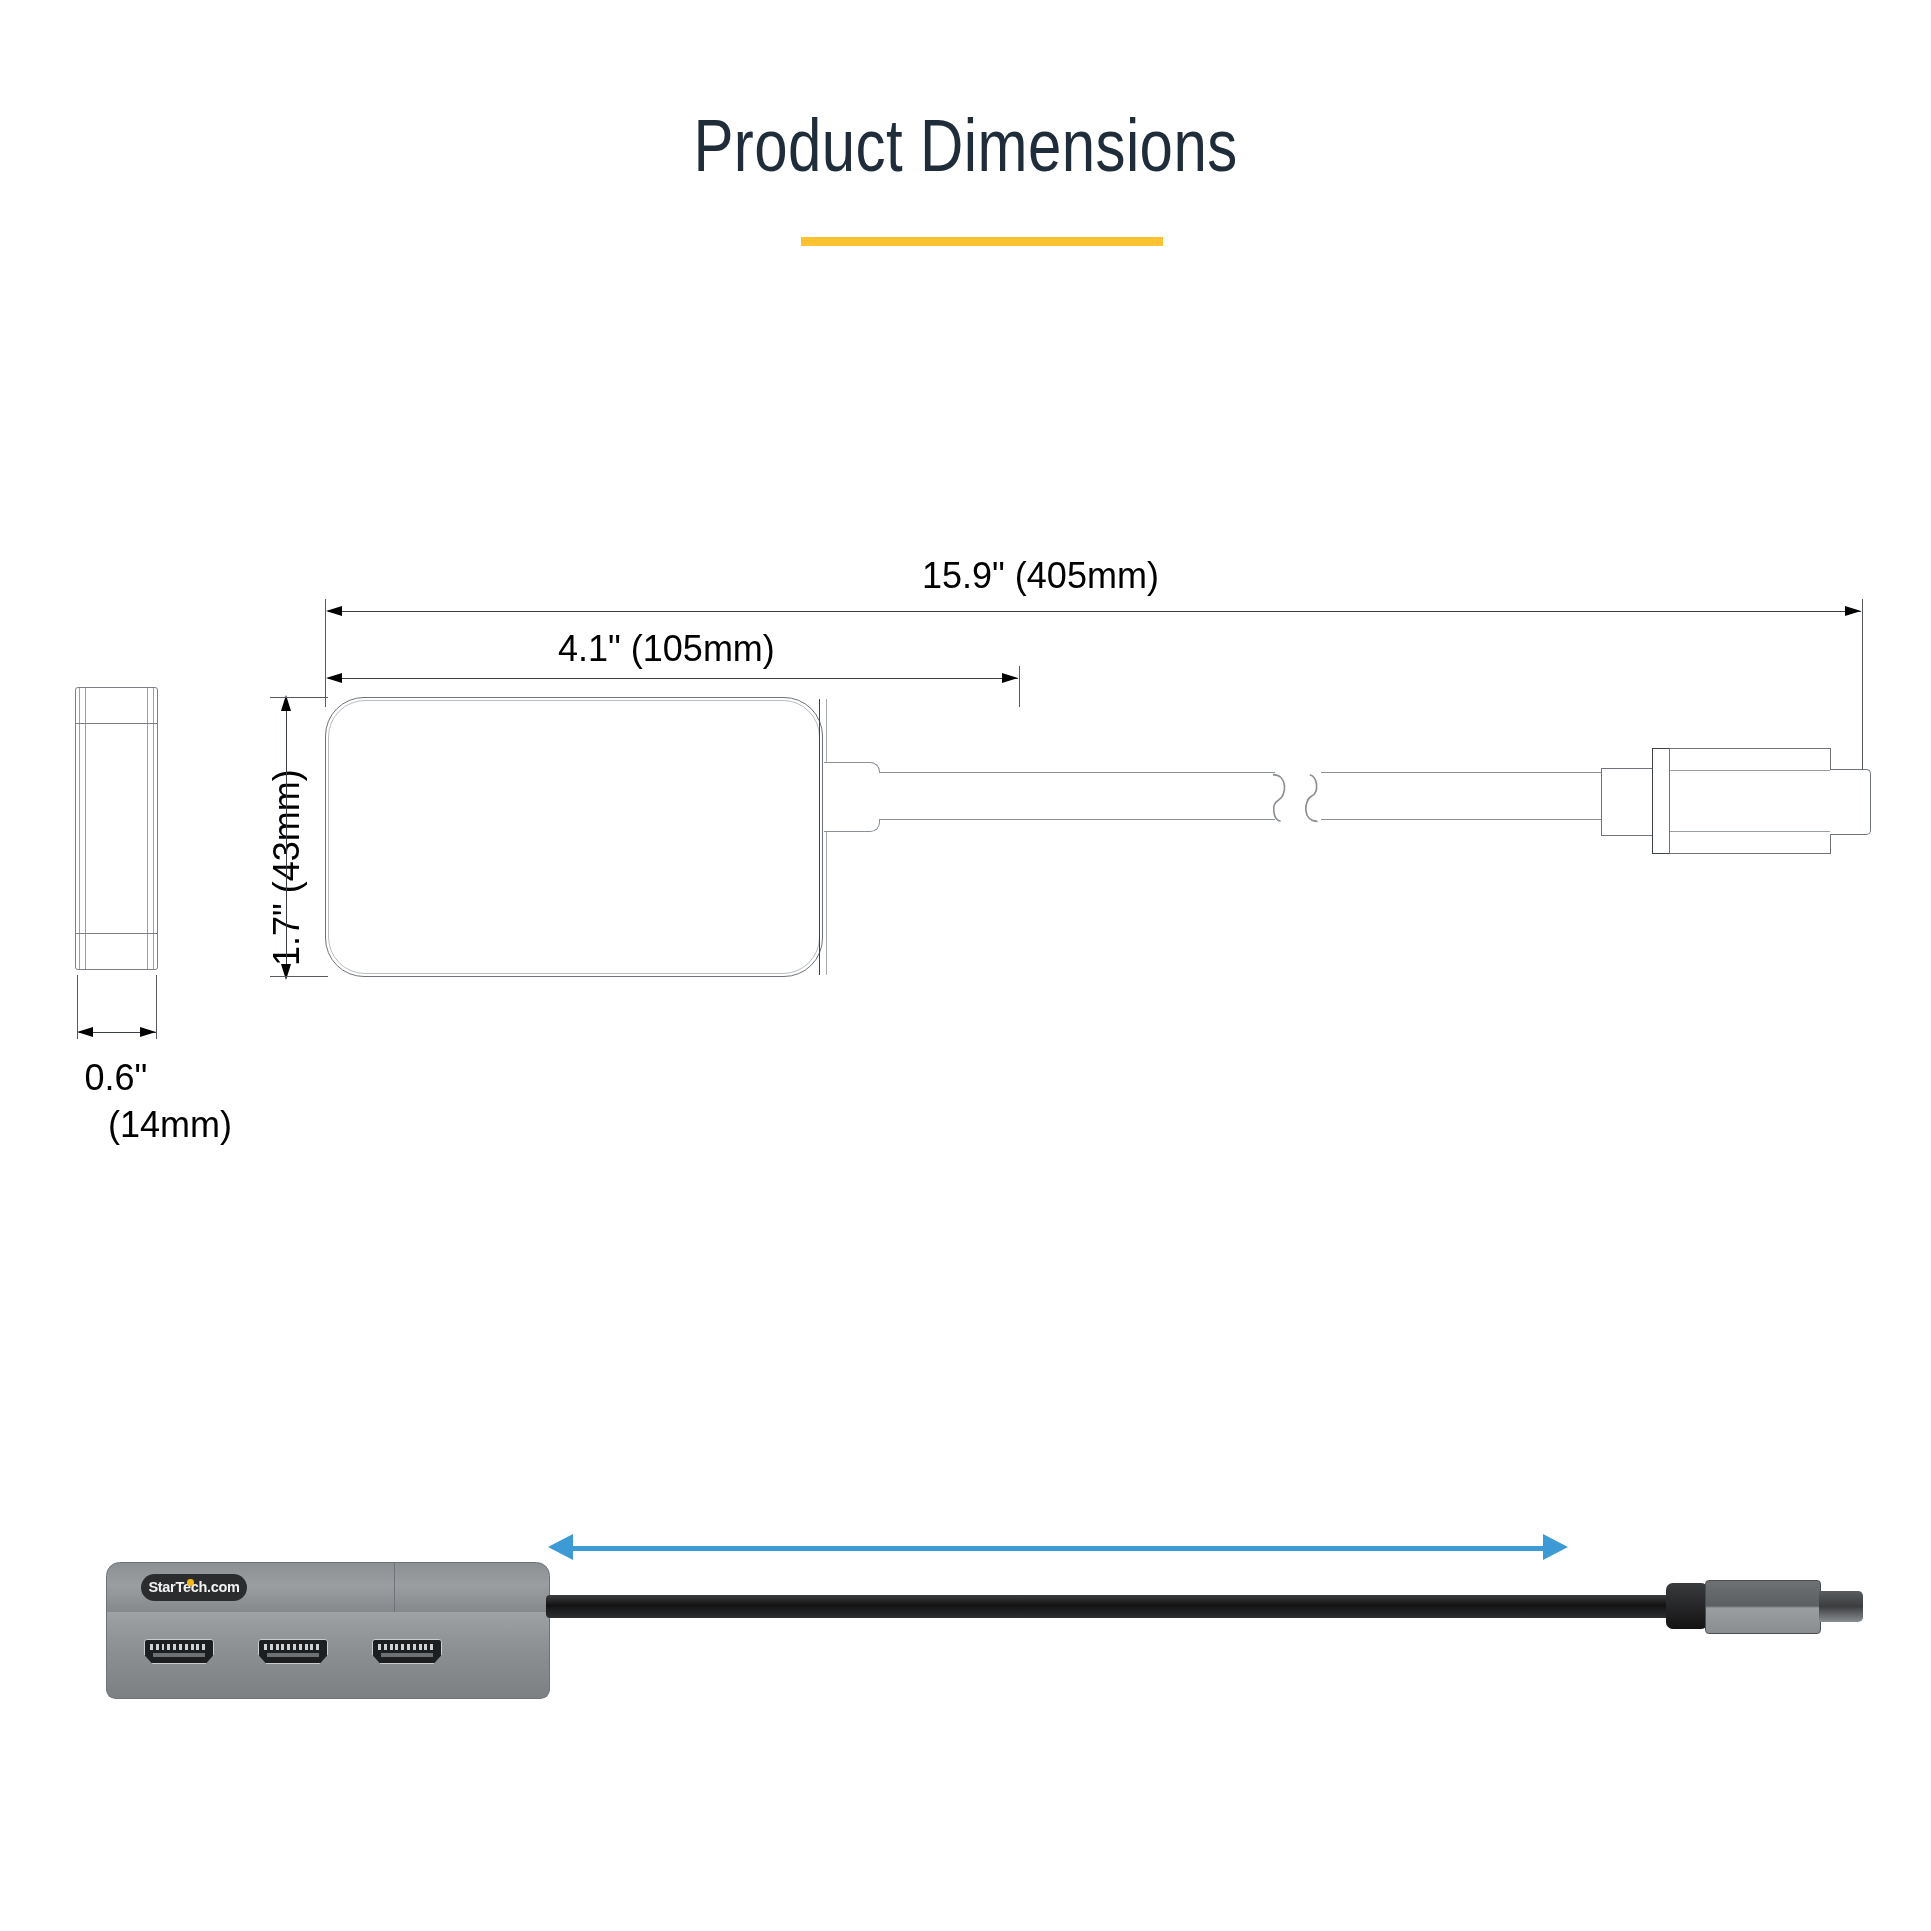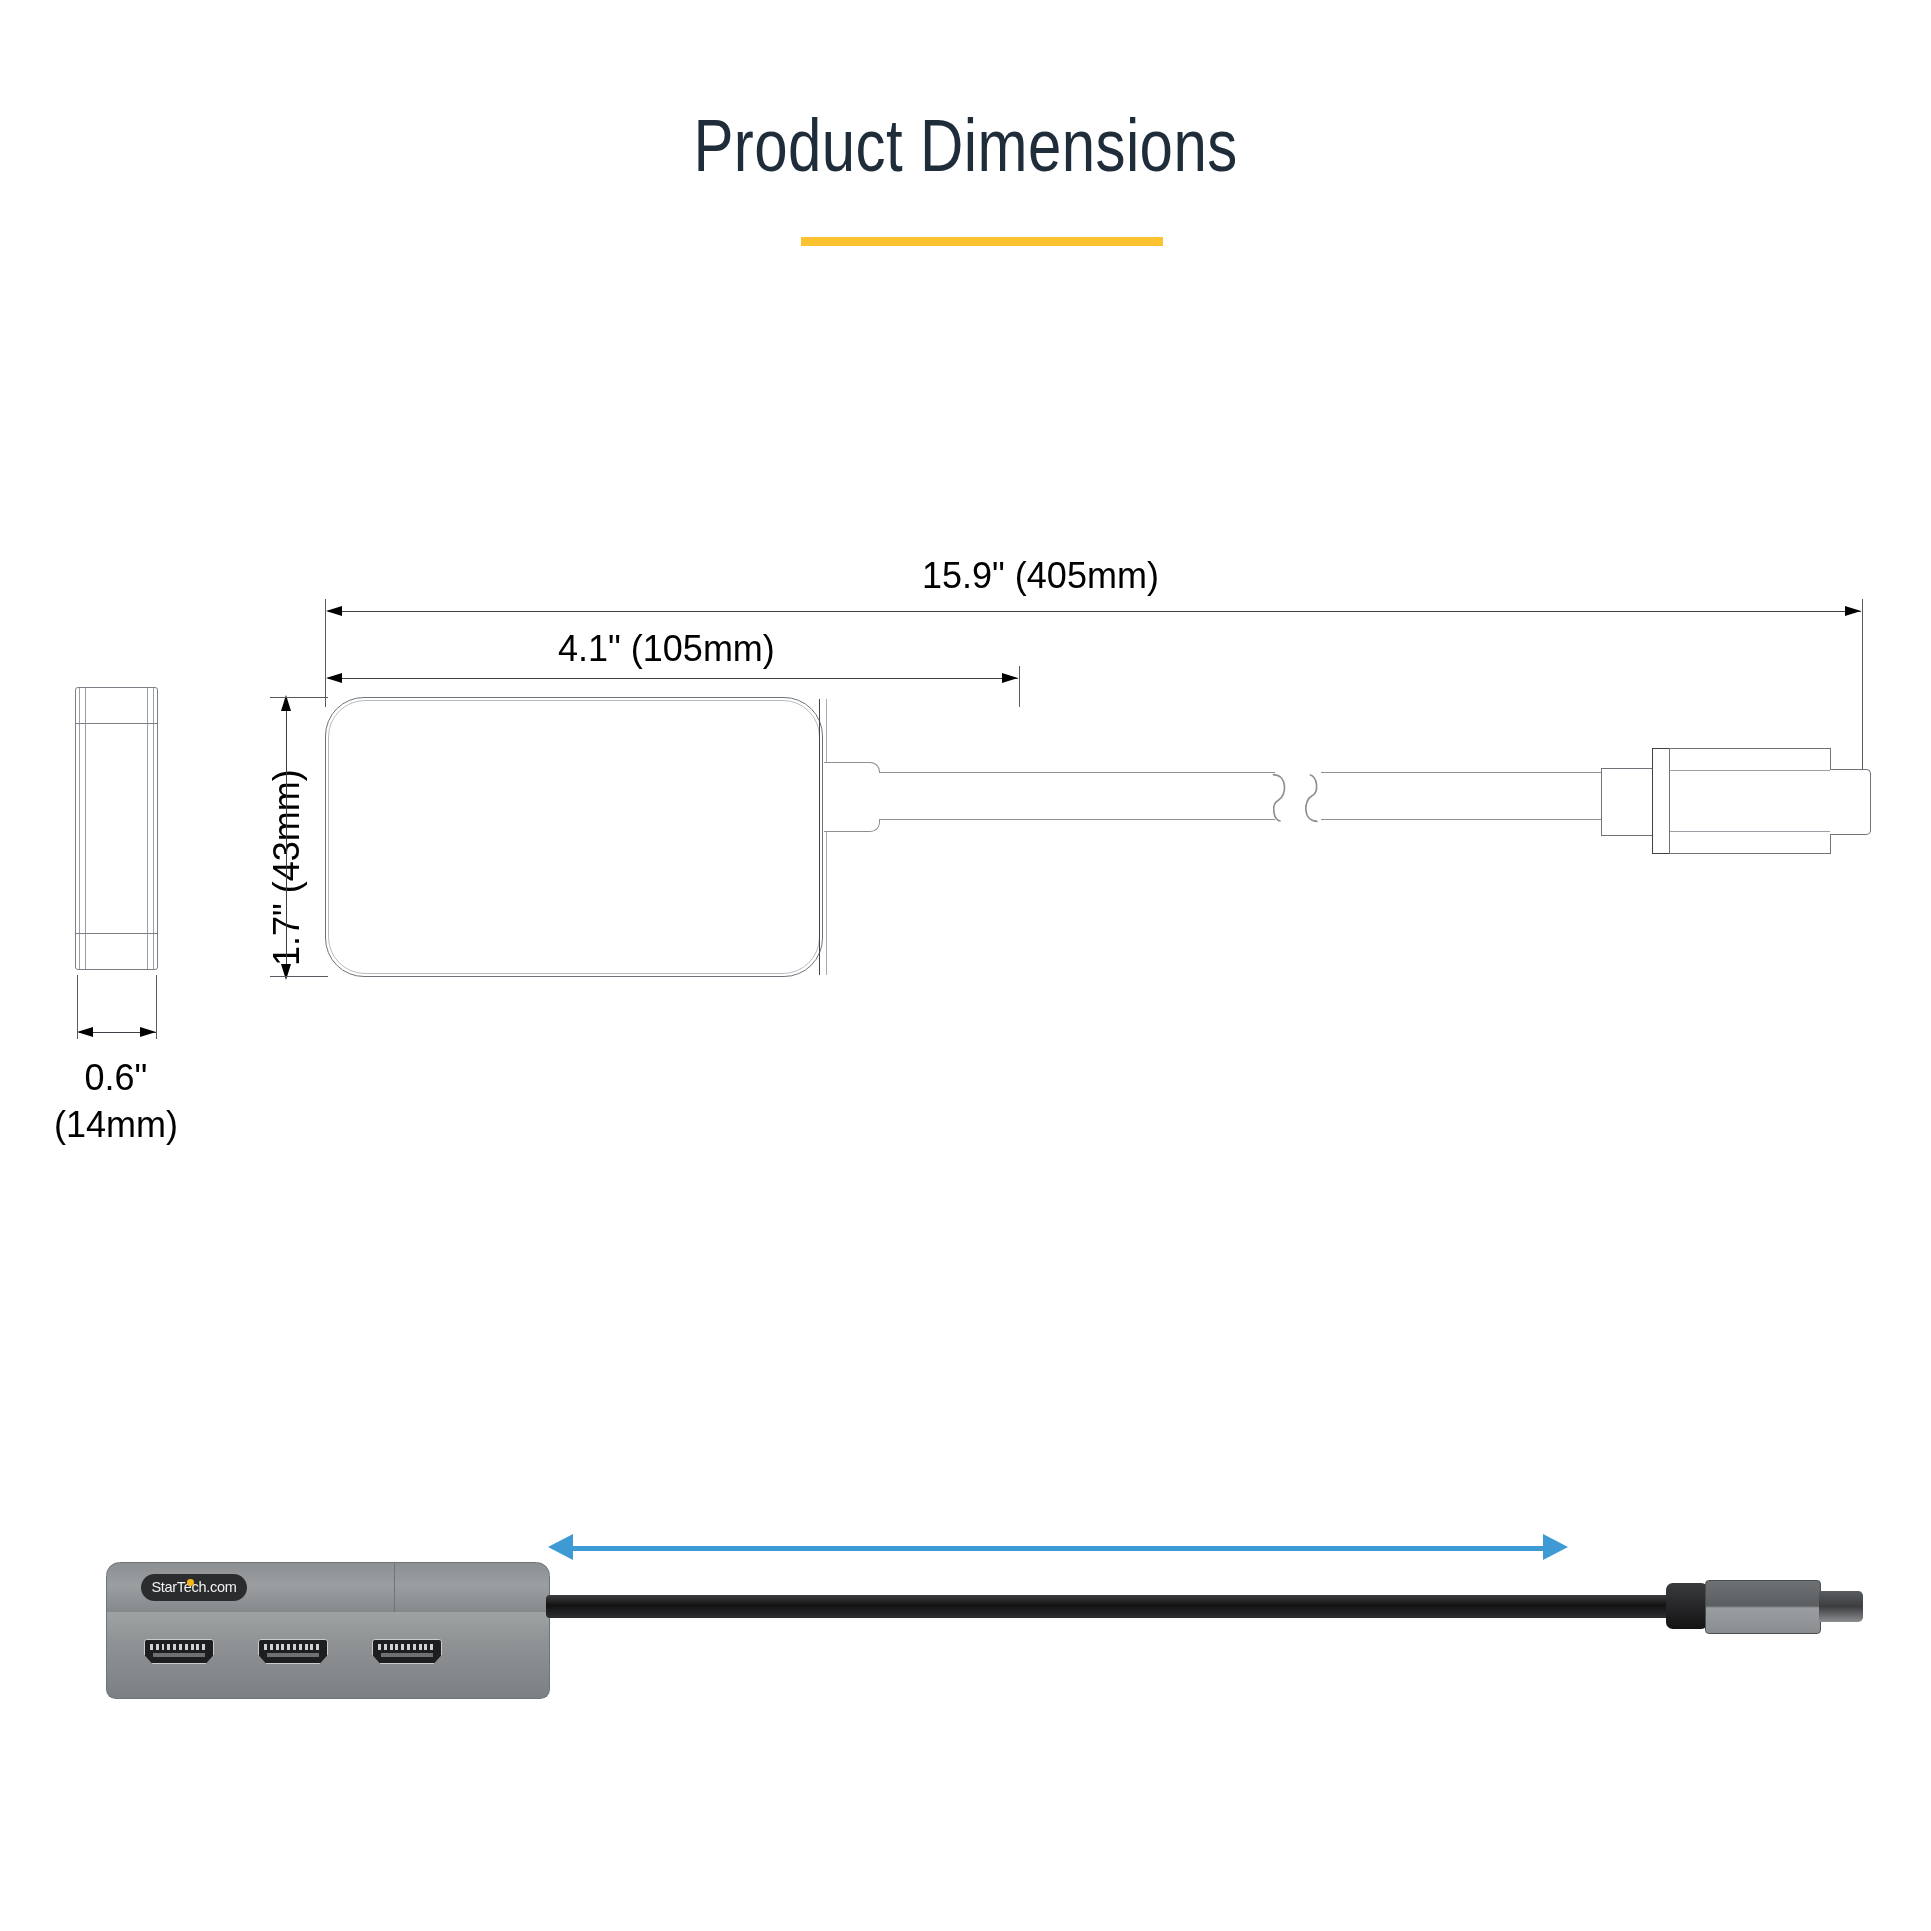--- a/index.html
+++ b/index.html
@@ -197,21 +197,21 @@
     position: absolute;
     left: 35px; top: 11.6px;
     width: 106px; height: 27px;
     background: #2a2c2e;
     border-radius: 13.5px;
     display: flex; align-items: center; justify-content: center;
   }
   #logo-text {
     font-family: "Liberation Sans", sans-serif;
     font-size: 14.5px;
-    font-weight: normal;
+    font-weight: bold;
     color: #f2f2f2;
     letter-spacing: -0.3px;
     white-space: nowrap;
   }
   #logo-dot {
     position: absolute;
     left: 81px; top: 17.4px;
     width: 6.8px; height: 6.8px;
     border-radius: 50%;
     background: #f5b716;
@@ -348,21 +348,21 @@
       <div class="seam-bottom" style="bottom:35px;"></div>
     </div>
 
     <div class="ext-line" style="left:77px; top:975px; width:1.3px; height:64px;"></div>
     <div class="ext-line" style="left:156px; top:975px; width:1.3px; height:64px;"></div>
     <div class="dim-line" style="left:79px; top:1032px; width:77px; height:1.4px;"></div>
     <div class="arrow arrow-l" style="left:77px; top:1027px;"></div>
     <div class="arrow arrow-r" style="left:140px; top:1027px;"></div>
 
     <div class="dim-text" style="left:0px; top:1057px; width:232px; text-align:center;">0.6"</div>
-    <div class="dim-text" style="left:0px; top:1104px; width:232px; text-align:center;">(14mm)</div>
+    <div class="dim-text" style="left:0px; top:1104px; width:232px; text-align:right;">(14mm)</div>
 
     <div id="body-outline">
       <div class="inner-trace"></div>
     </div>
     <div id="body-divider"></div>
     <div id="body-divider-2"></div>
 
     <div id="cable-neck"></div>
     <div class="cable-seg" style="left:879px; top:772px; width:396px; height:48px;"></div>
     <div class="cable-seg" style="left:1321px; top:772px; width:284px; height:48px;"></div>

